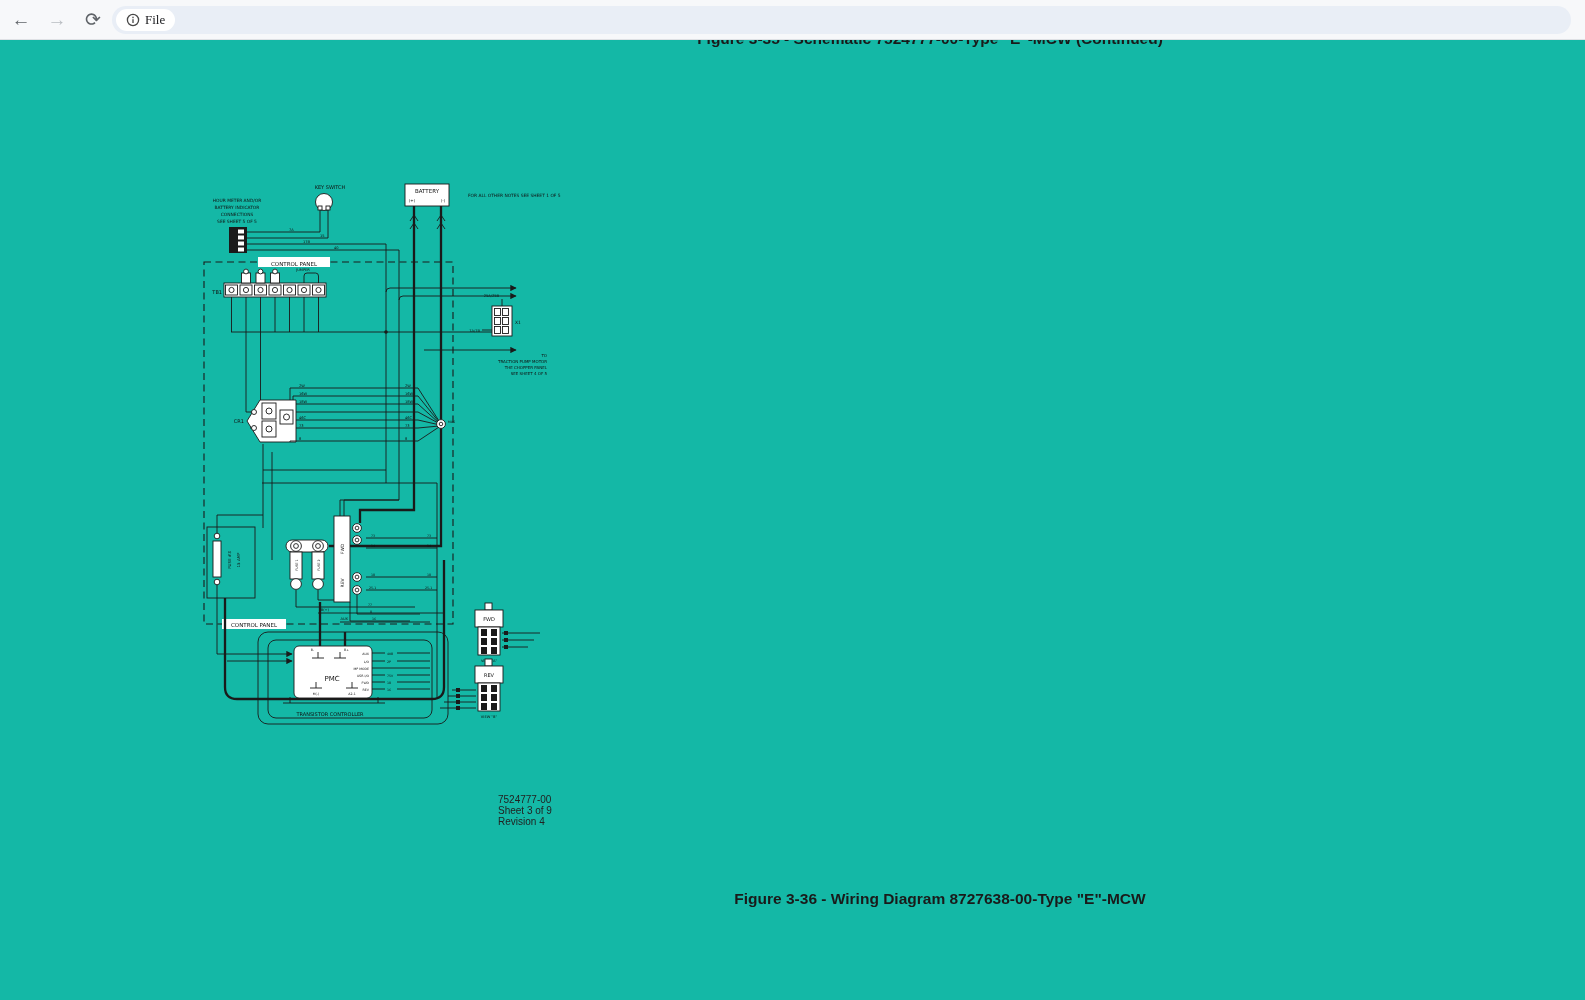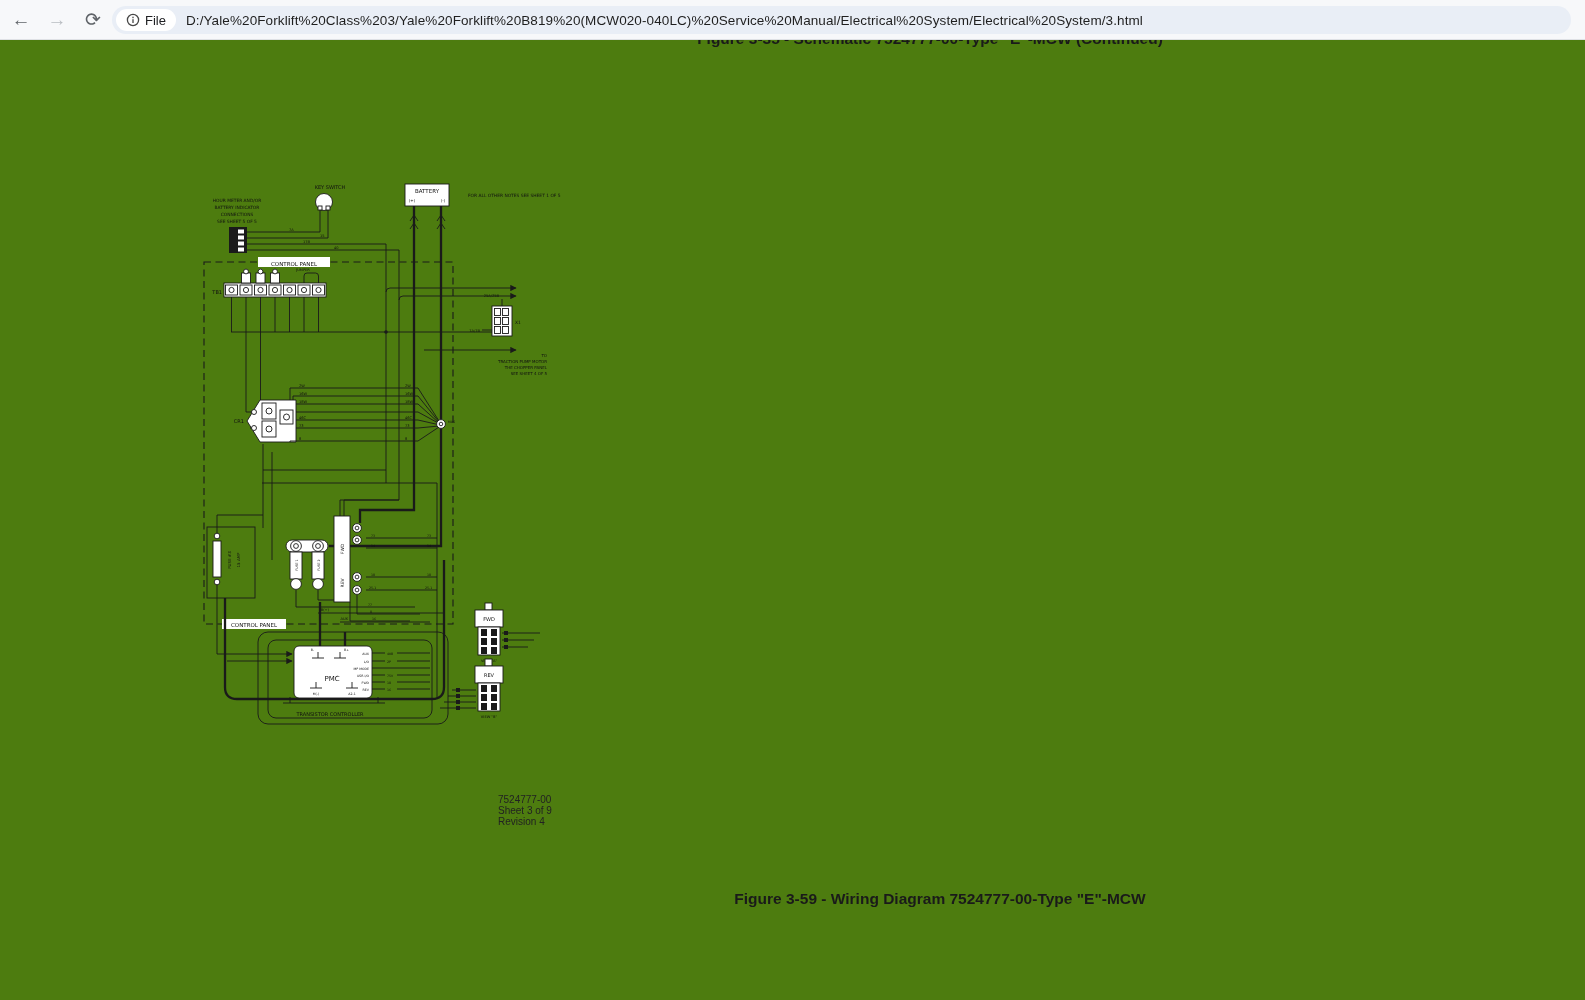--- a/index.html
+++ b/index.html
@@ -9,28 +9,28 @@
   
   .toolbar { position:absolute; left:0; top:0; width:1585px; height:40px;
              background:#f7f8fa; border-bottom:1px solid #dfe1e5;
              display:flex; align-items:center; }
   .nav-btn { width:30px; height:30px; display:flex; align-items:center; justify-content:center;
              color:#5f6368; font-size:19px; margin-left:6px; border-radius:50%; user-select:none; }
   .nav-btn.dim { color:#b8bcc1; }
   .omnibox { position:absolute; left:112px; right:14px; top:6px; height:28px;
              background:#e9eef6; border-radius:14px; display:flex; align-items:center; }
   .file-chip { margin-left:4px; height:22px; background:#ffffff; border-radius:11px;
-               display:flex; align-items:center; gap:5px; padding:0 10px; }
+               display:flex; align-items:center; gap:5px; padding:0 10px;font-family:Liberation Serif, serif; }
   .file-chip .chip-label { font-size:13px; color:#202124; font-weight:500; }
   .url-text { margin-left:10px; font-size:13.5px; color:#1f1f1f; white-space:nowrap;
               overflow:hidden; letter-spacing:0.1px; }
 
   
   .page { position:absolute; left:0; top:40px; width:1585px; height:960px;
-          background:#4d7c0f; overflow:hidden; }
+          background:#14b8a6; overflow:hidden; }
   .top-caption { position:absolute; left:620px; top:-9px; width:620px; text-align:center;
                  font-size:15.5px; font-weight:bold; color:#1a1a1a; line-height:16px; }
   .bottom-caption { position:absolute; left:640px; top:850px; width:600px; text-align:center;
                     font-size:15.5px; font-weight:bold; color:#1a1a1a; }
   .sheet-info { position:absolute; left:498px; top:754px; font-size:10px; color:#222;
                 line-height:11px; font-family:"Liberation Sans", sans-serif; }
 
   .diagram { position:absolute; left:195px; top:135px; }
   .diagram text { font-family:"DejaVu Sans", sans-serif; fill:#111; }
   .w  { stroke:#1a1a1a; stroke-width:0.9; fill:none; }
@@ -53,21 +53,20 @@
     <div class="file-chip">
       <span style="display:flex;">
         <svg width="14" height="14" viewBox="0 0 14 14">
           <circle cx="7" cy="7" r="5.6" fill="none" stroke="#474747" stroke-width="1.3"></circle>
           <rect x="6.35" y="6.2" width="1.3" height="3.8" fill="#474747"></rect>
           <rect x="6.35" y="3.7" width="1.3" height="1.5" fill="#474747"></rect>
         </svg>
       </span>
       <span class="chip-label">File</span>
     </div>
-    <span class="url-text">D:/Yale%20Forklift%20Class%203/Yale%20Forklift%20B819%20(MCW020-040LC)%20Service%20Manual/Electrical%20System/Electrical%20System/3.html</span>
   </div>
 </div>
 
 <div class="page">
 
   <div class="top-caption">Figure 3-35 - Schematic 7524777-00-Type "E"-MCW (Continued)</div>
 
   <svg class="diagram" width="370" height="560" viewBox="195 175 370 560">
     <defs>
       <marker id="ar" viewBox="0 0 10 10" refX="9" refY="5" markerWidth="7" markerHeight="7" orient="auto">
@@ -374,14 +373,14 @@
       <text class="t36" x="334" y="248.5">40</text>
     </g>
   </svg>
 
   <div class="sheet-info">
     <div>7524777-00</div>
     <div>Sheet 3 of 9</div>
     <div>Revision 4</div>
   </div>
 
-  <div class="bottom-caption">Figure 3-59 - Wiring Diagram 7524777-00-Type "E"-MCW</div>
+  <div class="bottom-caption">Figure 3-36 - Wiring Diagram 8727638-00-Type "E"-MCW</div>
 </div>
 
 </body></html>

